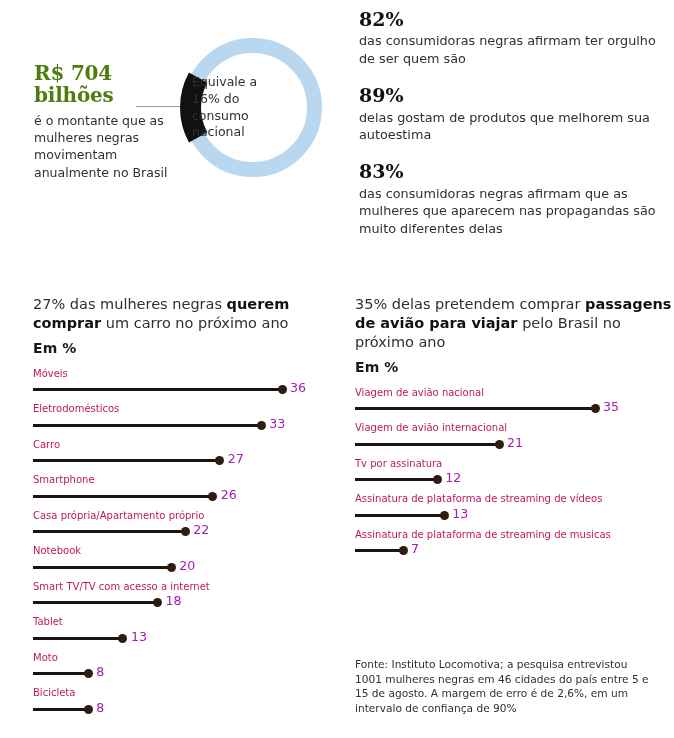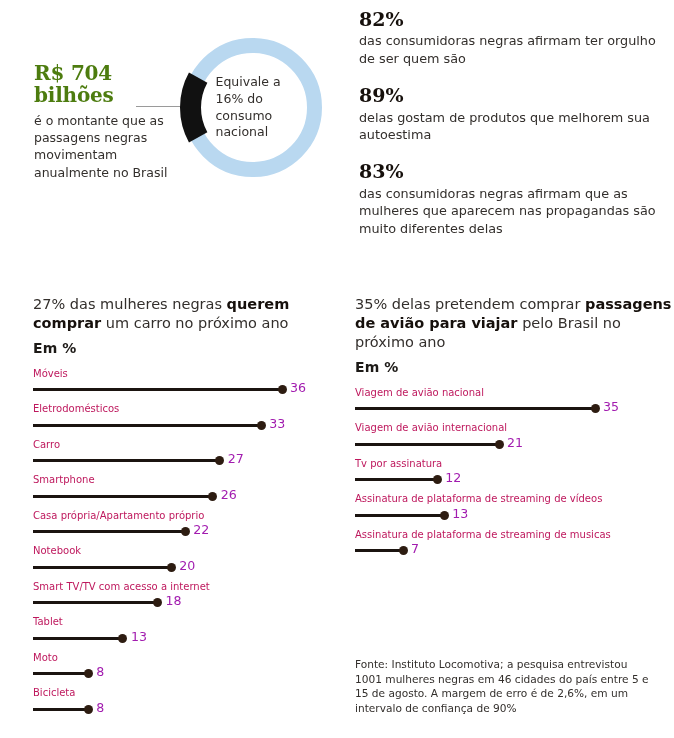--- a/index.html
+++ b/index.html
@@ -62,21 +62,21 @@
   }
   #donut-svg { display: block; }
   #donut-center-text {
     position: absolute;
     left: 0;
     top: 0;
     width: 145px;
     height: 145px;
     display: flex;
     align-items: center;
-    justify-content: center;
+    justify-content: flex-start;
   }
   #donut-center-text .inner {
     width: 86px;
     text-align: left;
     font-size: 12.5px;
     line-height: 1.33;
     color: #332f2c;
     padding-left: 12px;
   }
 
@@ -170,21 +170,21 @@
     font-size: 10.6px;
     line-height: 1.38;
     color: #332f2c;
   }
 </style>
 </head>
 <body>
 
 <div id="headline-block">
   <div id="headline-title" class="serif-head">R$ 704 bilhões</div>
-  <div id="headline-desc">é o montante que as passagens negras movimentam anualmente no Brasil</div>
+  <div id="headline-desc">é o montante que as mulheres negras movimentam anualmente no Brasil</div>
 </div>
 
 <div id="leader-line"></div>
 
 <div id="donut-wrap">
   <svg id="donut-svg" width="145" height="145" viewBox="0 0 145 145">
     <circle cx="72.5" cy="72.5" r="62" fill="none" stroke="#b9d8f0" stroke-width="15"></circle>
     <path id="donut-highlight" fill="none" stroke="#111111" stroke-width="21" d="M 18.168985837280474 102.36872779430637 A 62 62 0 0 1 18.168985837280466 42.63127220569365"></path>
   </svg>
   <div id="donut-center-text">

